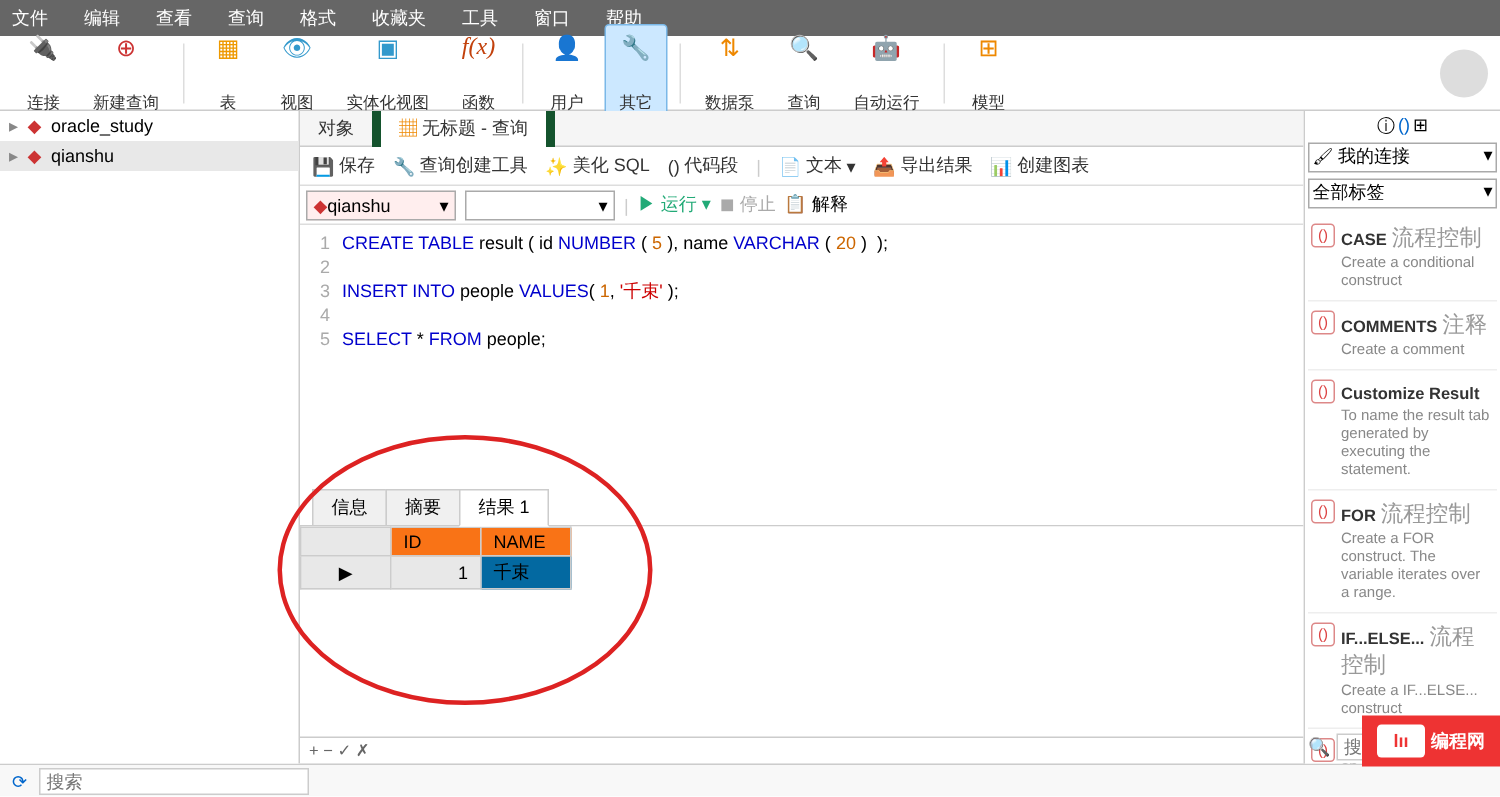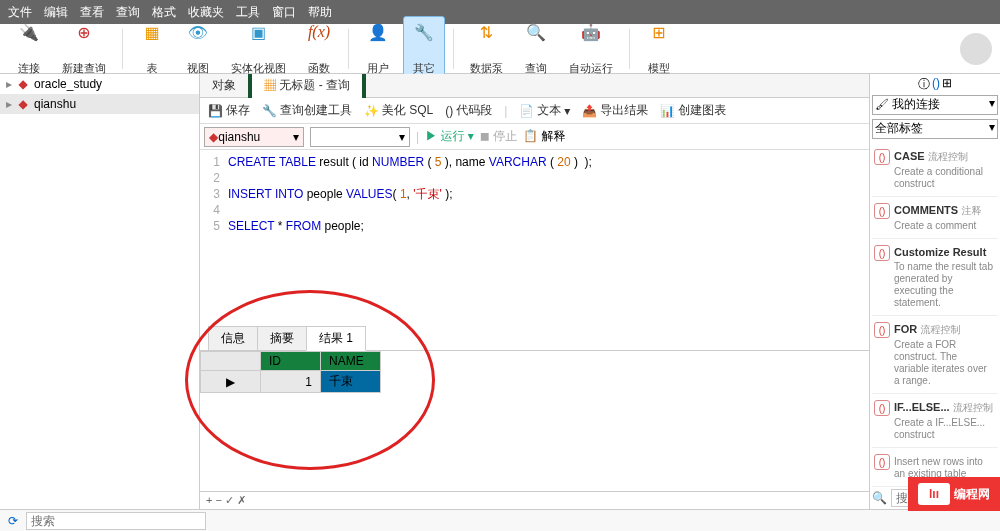--- a/index.html
+++ b/index.html
@@ -1,59 +1,59 @@
 <!DOCTYPE html>
 <html><head>
 <meta charset="utf-8">
 <style>
 * { margin: 0; padding: 0; box-sizing: border-box; font-family: "Microsoft YaHei", Arial, sans-serif; font-size: 12px; }
 body { background: #fff; width: 1000px; height: 531px; overflow: hidden; position: relative; }
-.menubar { height: 24px; background: #666; display: flex; align-items: center; padding: 0 8px; gap: 12px; }
+.menubar { height: 24px; background: #666; display: flex; align-items: center; padding: 0 8px; gap: 24px; }
 .menubar span { color: #fff; font-size: 12px; }
 .toolbar { height: 50px; background: #fff; border-bottom: 1px solid #ccc; display: flex; align-items: center; padding: 0 8px; gap: 4px; }
 .tool-btn { display: flex; flex-direction: column; align-items: center; justify-content: center; padding: 4px 8px; min-width: 42px; cursor: pointer; border-radius: 3px; }
 .tool-btn.active { background: #cce8ff; border: 1px solid #7ab8e8; }
 .tool-btn .ico { width: 22px; height: 22px; display: flex; align-items: center; justify-content: center; font-size: 16px; }
 .tool-btn .lbl { font-size: 11px; color: #333; margin-top: 18px; }
 .sep { width: 1px; height: 40px; background: #ddd; margin: 0 4px; }
 .main { display: flex; height: calc(100% - 74px - 22px); }
 .sidebar { width: 200px; border-right: 1px solid #ccc; background: #fff; }
 .tree-item { padding: 3px 6px; display: flex; align-items: center; gap: 4px; }
 .tree-item.sel { background: #e8e8e8; }
 .tree-ico { width: 14px; height: 14px; display: inline-flex; align-items: center; justify-content: center; }
 .center { flex: 1; display: flex; flex-direction: column; border-right: 1px solid #ccc; overflow: hidden; }
 .tabs { height: 24px; display: flex; align-items: center; background: #f5f5f5; border-bottom: 1px solid #ccc; }
-.tab { padding: 4px 12px; font-size: 12px; color: #333; border-right: 4px solid #14532d; text-align: center; }
+.tab { padding: 4px 12px; font-size: 12px; color: #333; border-right: 6px solid #14532d; text-align: center; }
 .tab.active { background: #fff; }
 .editor-toolbar { height: 26px; display: flex; align-items: center; padding: 0 8px; gap: 12px; border-bottom: 1px solid #ddd; background: #fff; font-size: 12px; }
 .editor-toolbar .tb { color: #333; cursor: pointer; display: flex; align-items: center; gap: 3px; }
 .conn-bar { height: 26px; display: flex; align-items: center; padding: 0 4px; gap: 6px; border-bottom: 1px solid #ddd; background: #fff; }
 .sel-box { border: 1px solid #aaa; height: 20px; padding: 0 4px; font-size: 12px; background: #fff; display: flex; align-items: center; }
 .editor { flex: 1; display: flex; background: #fff; font-family: Consolas, monospace; font-size: 12px; overflow: hidden; }
 .gutter { width: 24px; background: #fff; text-align: right; padding: 4px 4px 0 0; color: #aaa; }
 .gutter div { height: 16px; line-height: 16px; }
 .code { flex: 1; padding: 4px 0 0 4px; }
 .code div { height: 16px; line-height: 16px; white-space: pre; }
 .kw { color: #0000cc; }
 .num { color: #cc6600; }
 .str { color: #cc0000; }
 .result-tabs { height: 24px; display: flex; align-items: flex-end; border-bottom: 1px solid #ccc; padding-left: 8px; background: #fff; }
 .rtab { padding: 3px 12px; border: 1px solid #ccc; border-bottom: none; background: #f0f0f0; font-size: 12px; margin-right: -1px; }
 .rtab.active { background: #fff; border-bottom: 1px solid #fff; position: relative; top: 1px; }
 .grid { background: #fff; }
 .grid table { border-collapse: collapse; }
-.grid th { background: #15803d; border: 1px solid #ccc; padding: 2px 8px; text-align: left; font-weight: normal; font-size: 12px; min-width: 60px; }
+.grid th { background: #f97316; border: 1px solid #ccc; padding: 2px 8px; text-align: left; font-weight: normal; font-size: 12px; min-width: 60px; }
 .grid td { border: 1px solid #ccc; padding: 2px 8px; font-size: 12px; }
 .grid .rowhdr { background: #e8e8e8; width: 16px; text-align: center; }
 .right-panel { width: 130px; background: #fff; padding: 2px; overflow: hidden; position: relative; }
 .rp-select { width: 100%; border: 1px solid #aaa; height: 20px; margin-bottom: 4px; font-size: 11px; padding: 0 2px; }
 .rp-item { padding: 6px 4px 6px 22px; border-bottom: 1px solid #eee; position: relative; }
 .rp-item .rp-ico { position: absolute; left: 2px; top: 6px; width: 16px; height: 16px; border: 1px solid #d88; border-radius: 3px; display: flex; align-items: center; justify-content: center; color: #d44; font-size: 10px; }
 .rp-title { font-size: 11px; color: #333; font-weight: bold; text-align: right; }
-.rp-tag { font-size: 10px; color: #999; }
+.rp-tag { font-size: 15px; color: #999; }
 .rp-desc { font-size: 10px; color: #888; margin-top: 2px; line-height: 1.2; }
 .statusbar { height: 22px; border-top: 1px solid #ccc; background: #f8f8f8; display: flex; align-items: center; padding: 0 8px; font-size: 12px; color: #555; }
 .annot { position: absolute; border: 3px solid #d22; border-radius: 50%; pointer-events: none; }
 .logo-badge { position: absolute; right: 0; bottom: 20px; background: #e33; color: #fff; padding: 6px 10px; font-size: 14px; font-weight: bold; display: flex; align-items: center; gap: 4px; }
 .logo-badge .lg-ico { background: #fff; color: #e33; width: 32px; height: 22px; display: flex; align-items: center; justify-content: center; border-radius: 3px; font-weight: bold; }
 .search-row { display: flex; align-items: center; gap: 4px; flex: 1; }
 .search-row input { flex: 1; border: 1px solid #ccc; height: 18px; padding: 0 4px; font-size: 12px; }
 </style>
 </head>
 <body>

